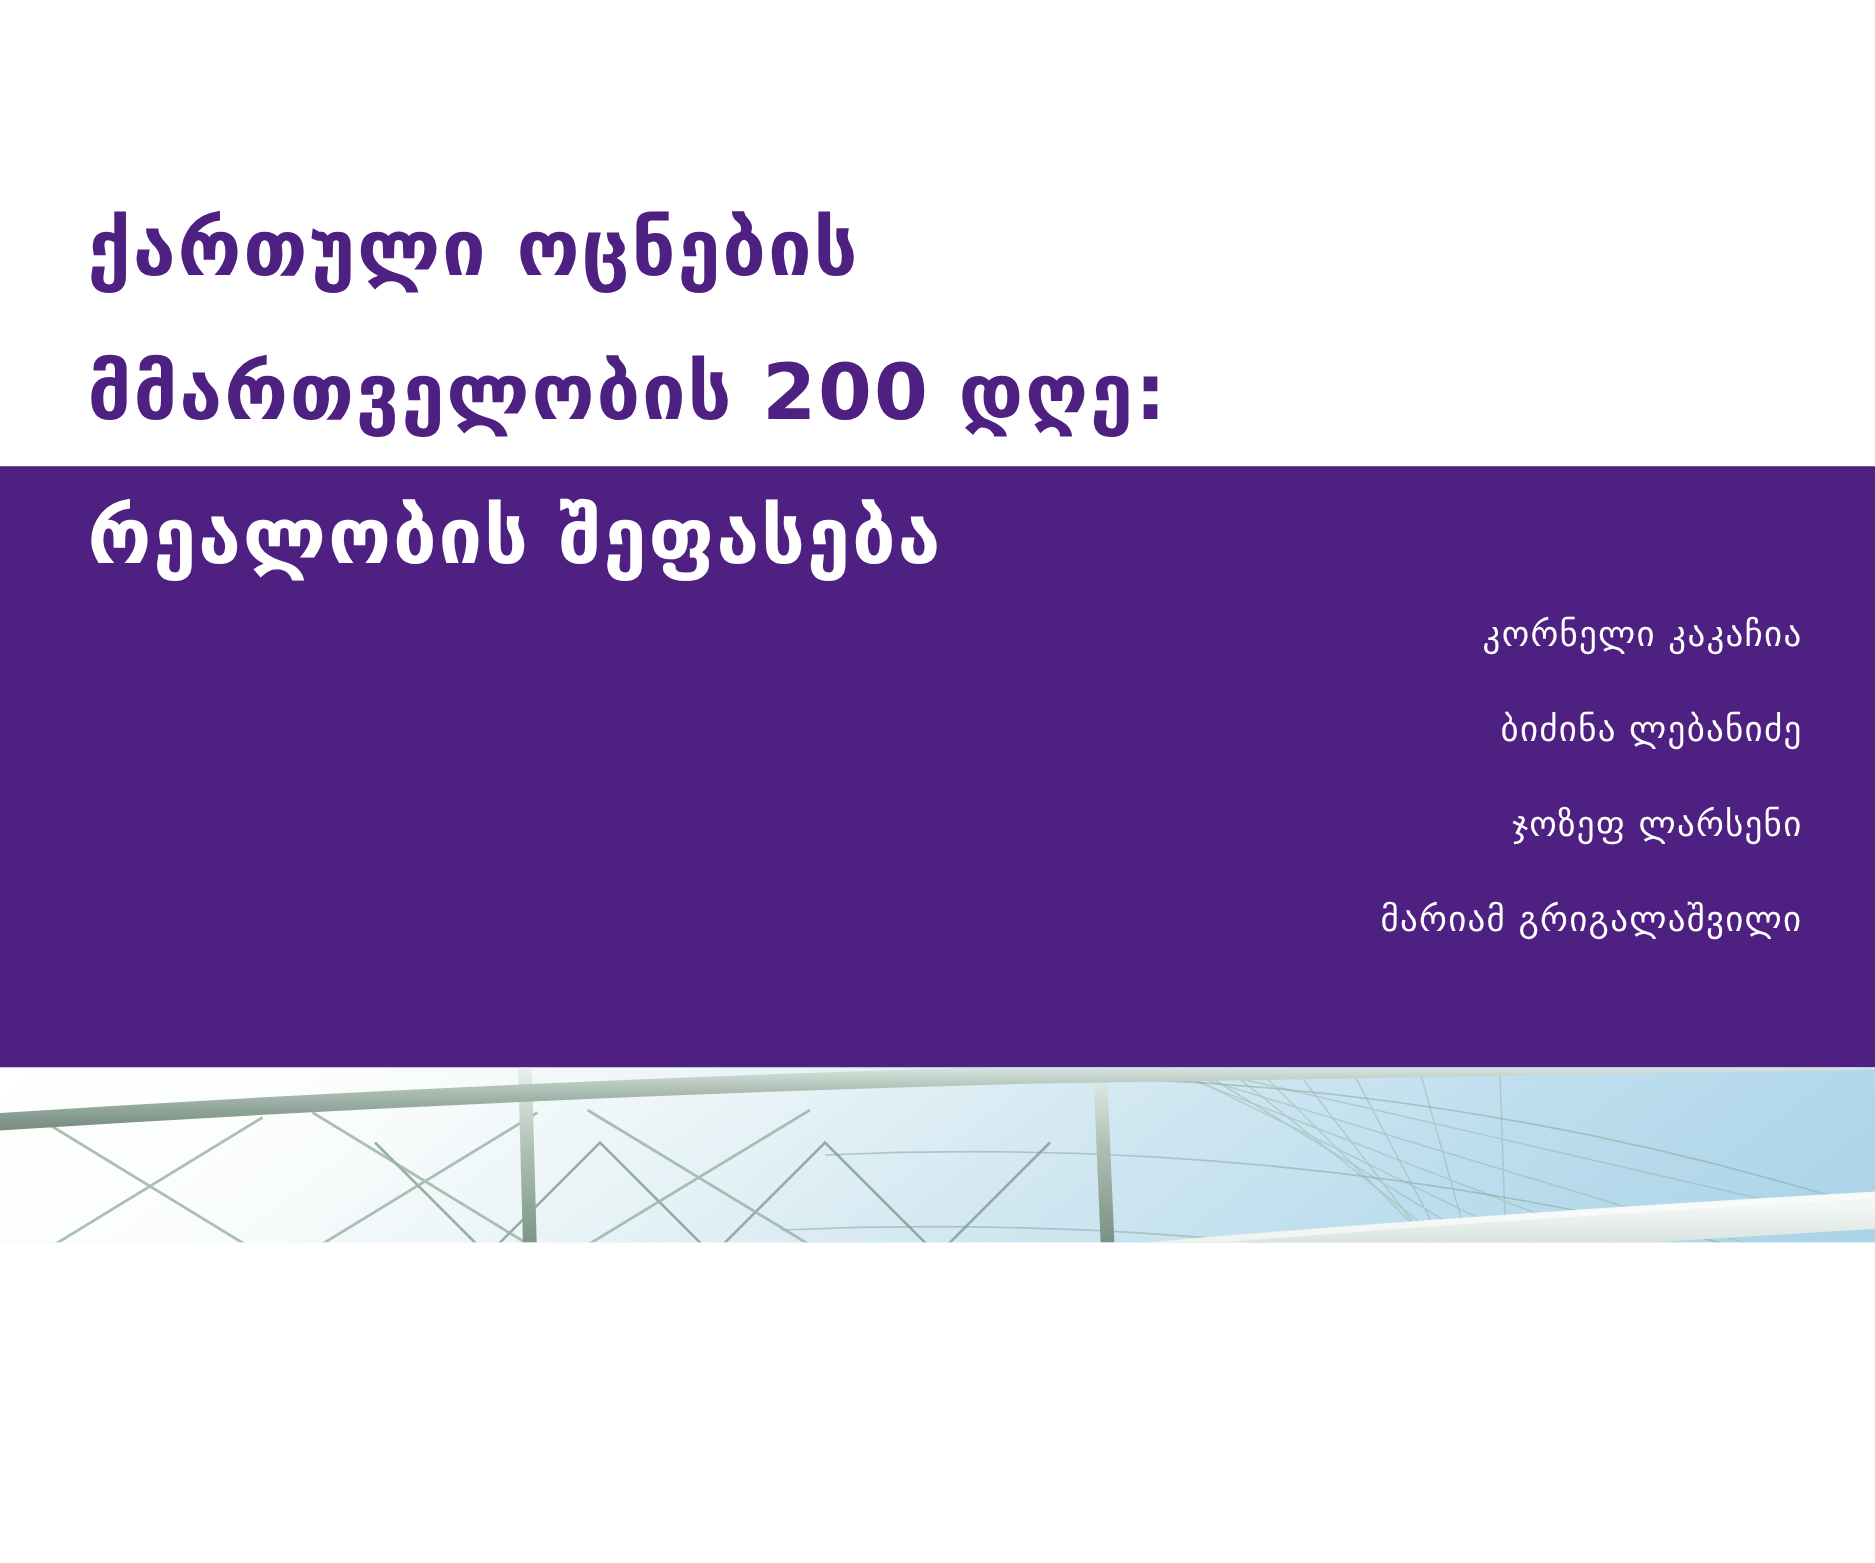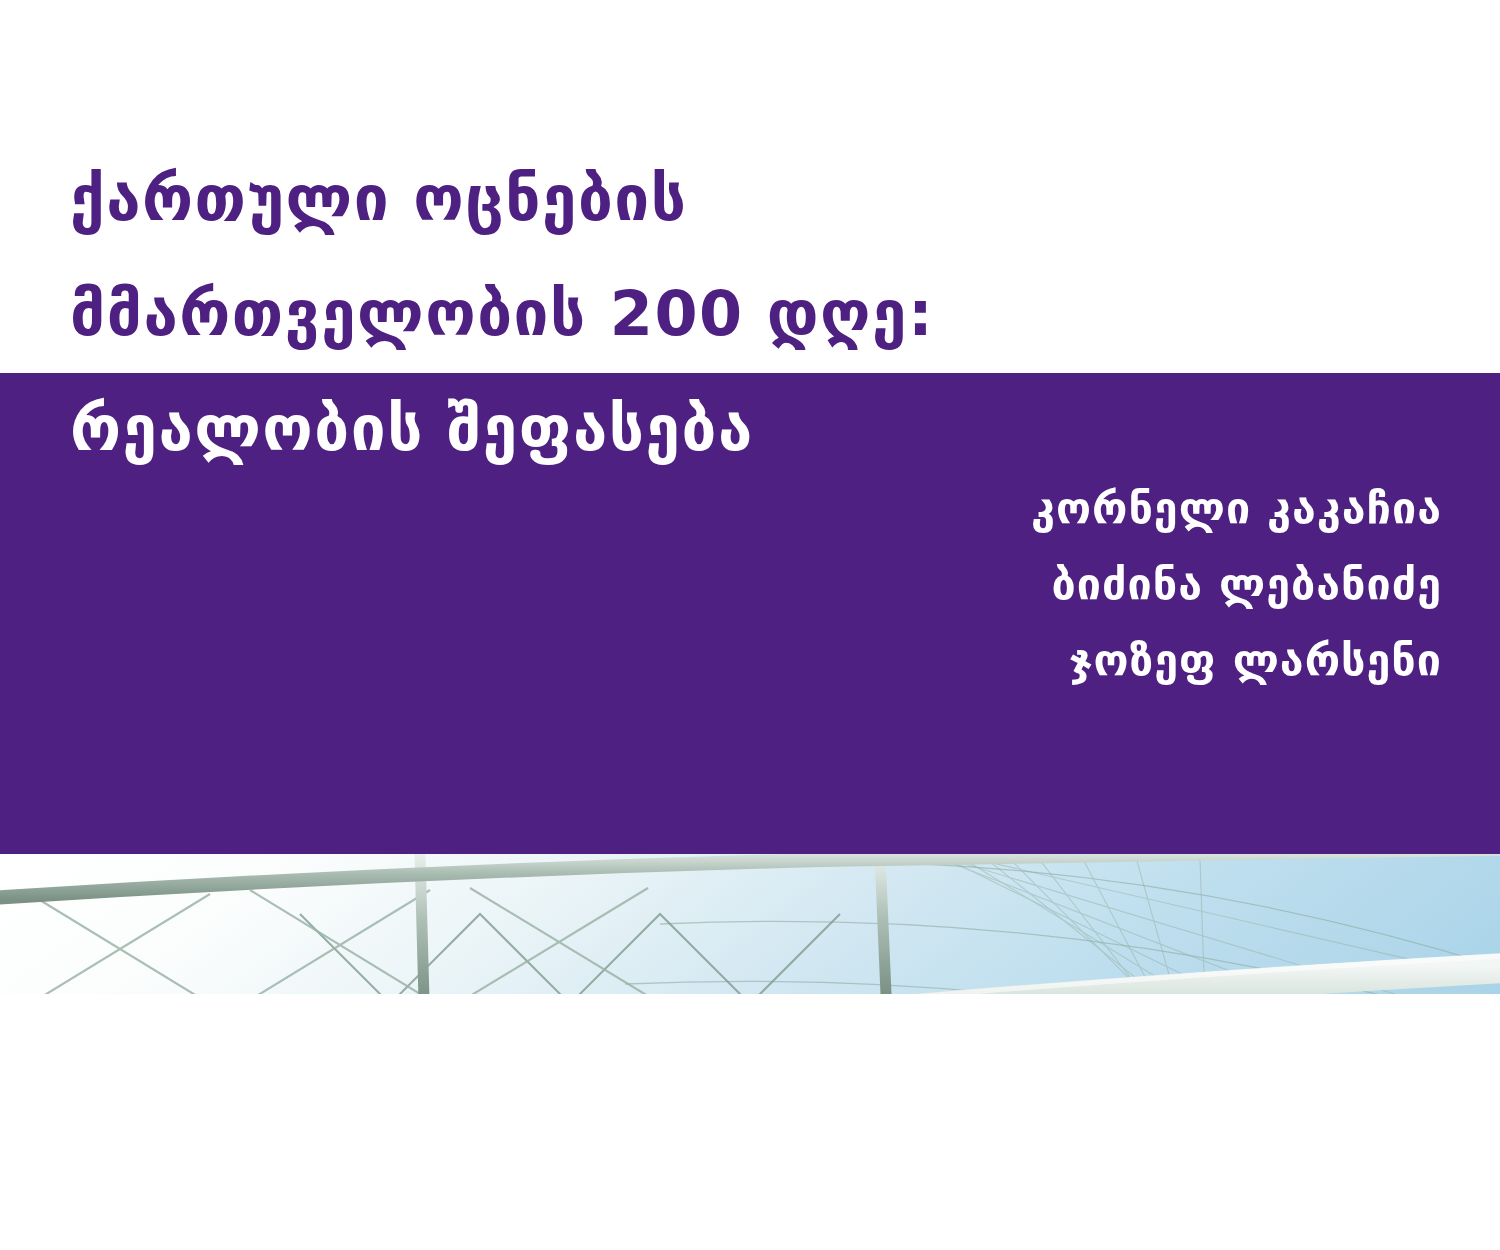--- a/index.html
+++ b/index.html
@@ -78,22 +78,22 @@
   .authors {
     position: absolute;
     right: 58px;
     top: 470px;
     width: 900px;
     text-align: right;
   }
 
   .author-line {
     font-family: "DejaVu Sans", "Liberation Sans", sans-serif;
-    font-weight: 700;
-    font-size: 43px;
+    font-weight: 400;
+    font-size: 28px;
     line-height: 76px;
     letter-spacing: 1px;
     color: #ffffff;
     white-space: nowrap;
   }
 
   
   .photo {
     position: absolute;
     left: 0;
@@ -120,20 +120,21 @@
   </div>
 
   <div class="purple-band"></div>
 
   <div class="title-line-3">რეალობის შეფასება</div>
 
   <div class="authors">
     <div class="author-line">კორნელი კაკაჩია</div>
     <div class="author-line">ბიძინა ლებანიძე</div>
     <div class="author-line">ჯოზეფ ლარსენი</div>
+    <div class="author-line">მარიამ გრიგალაშვილი</div>
   </div>
 
   <div class="photo">
     <svg viewBox="0 0 1500 396" preserveAspectRatio="none">
       <defs>
         <linearGradient id="skyGrad" x1="0" y1="0" x2="1" y2="0.35">
           <stop offset="0%" stop-color="#ffffff"></stop>
           <stop offset="18%" stop-color="#fbfdfd"></stop>
           <stop offset="36%" stop-color="#eaf4f7"></stop>
           <stop offset="55%" stop-color="#d3e8f2"></stop>

